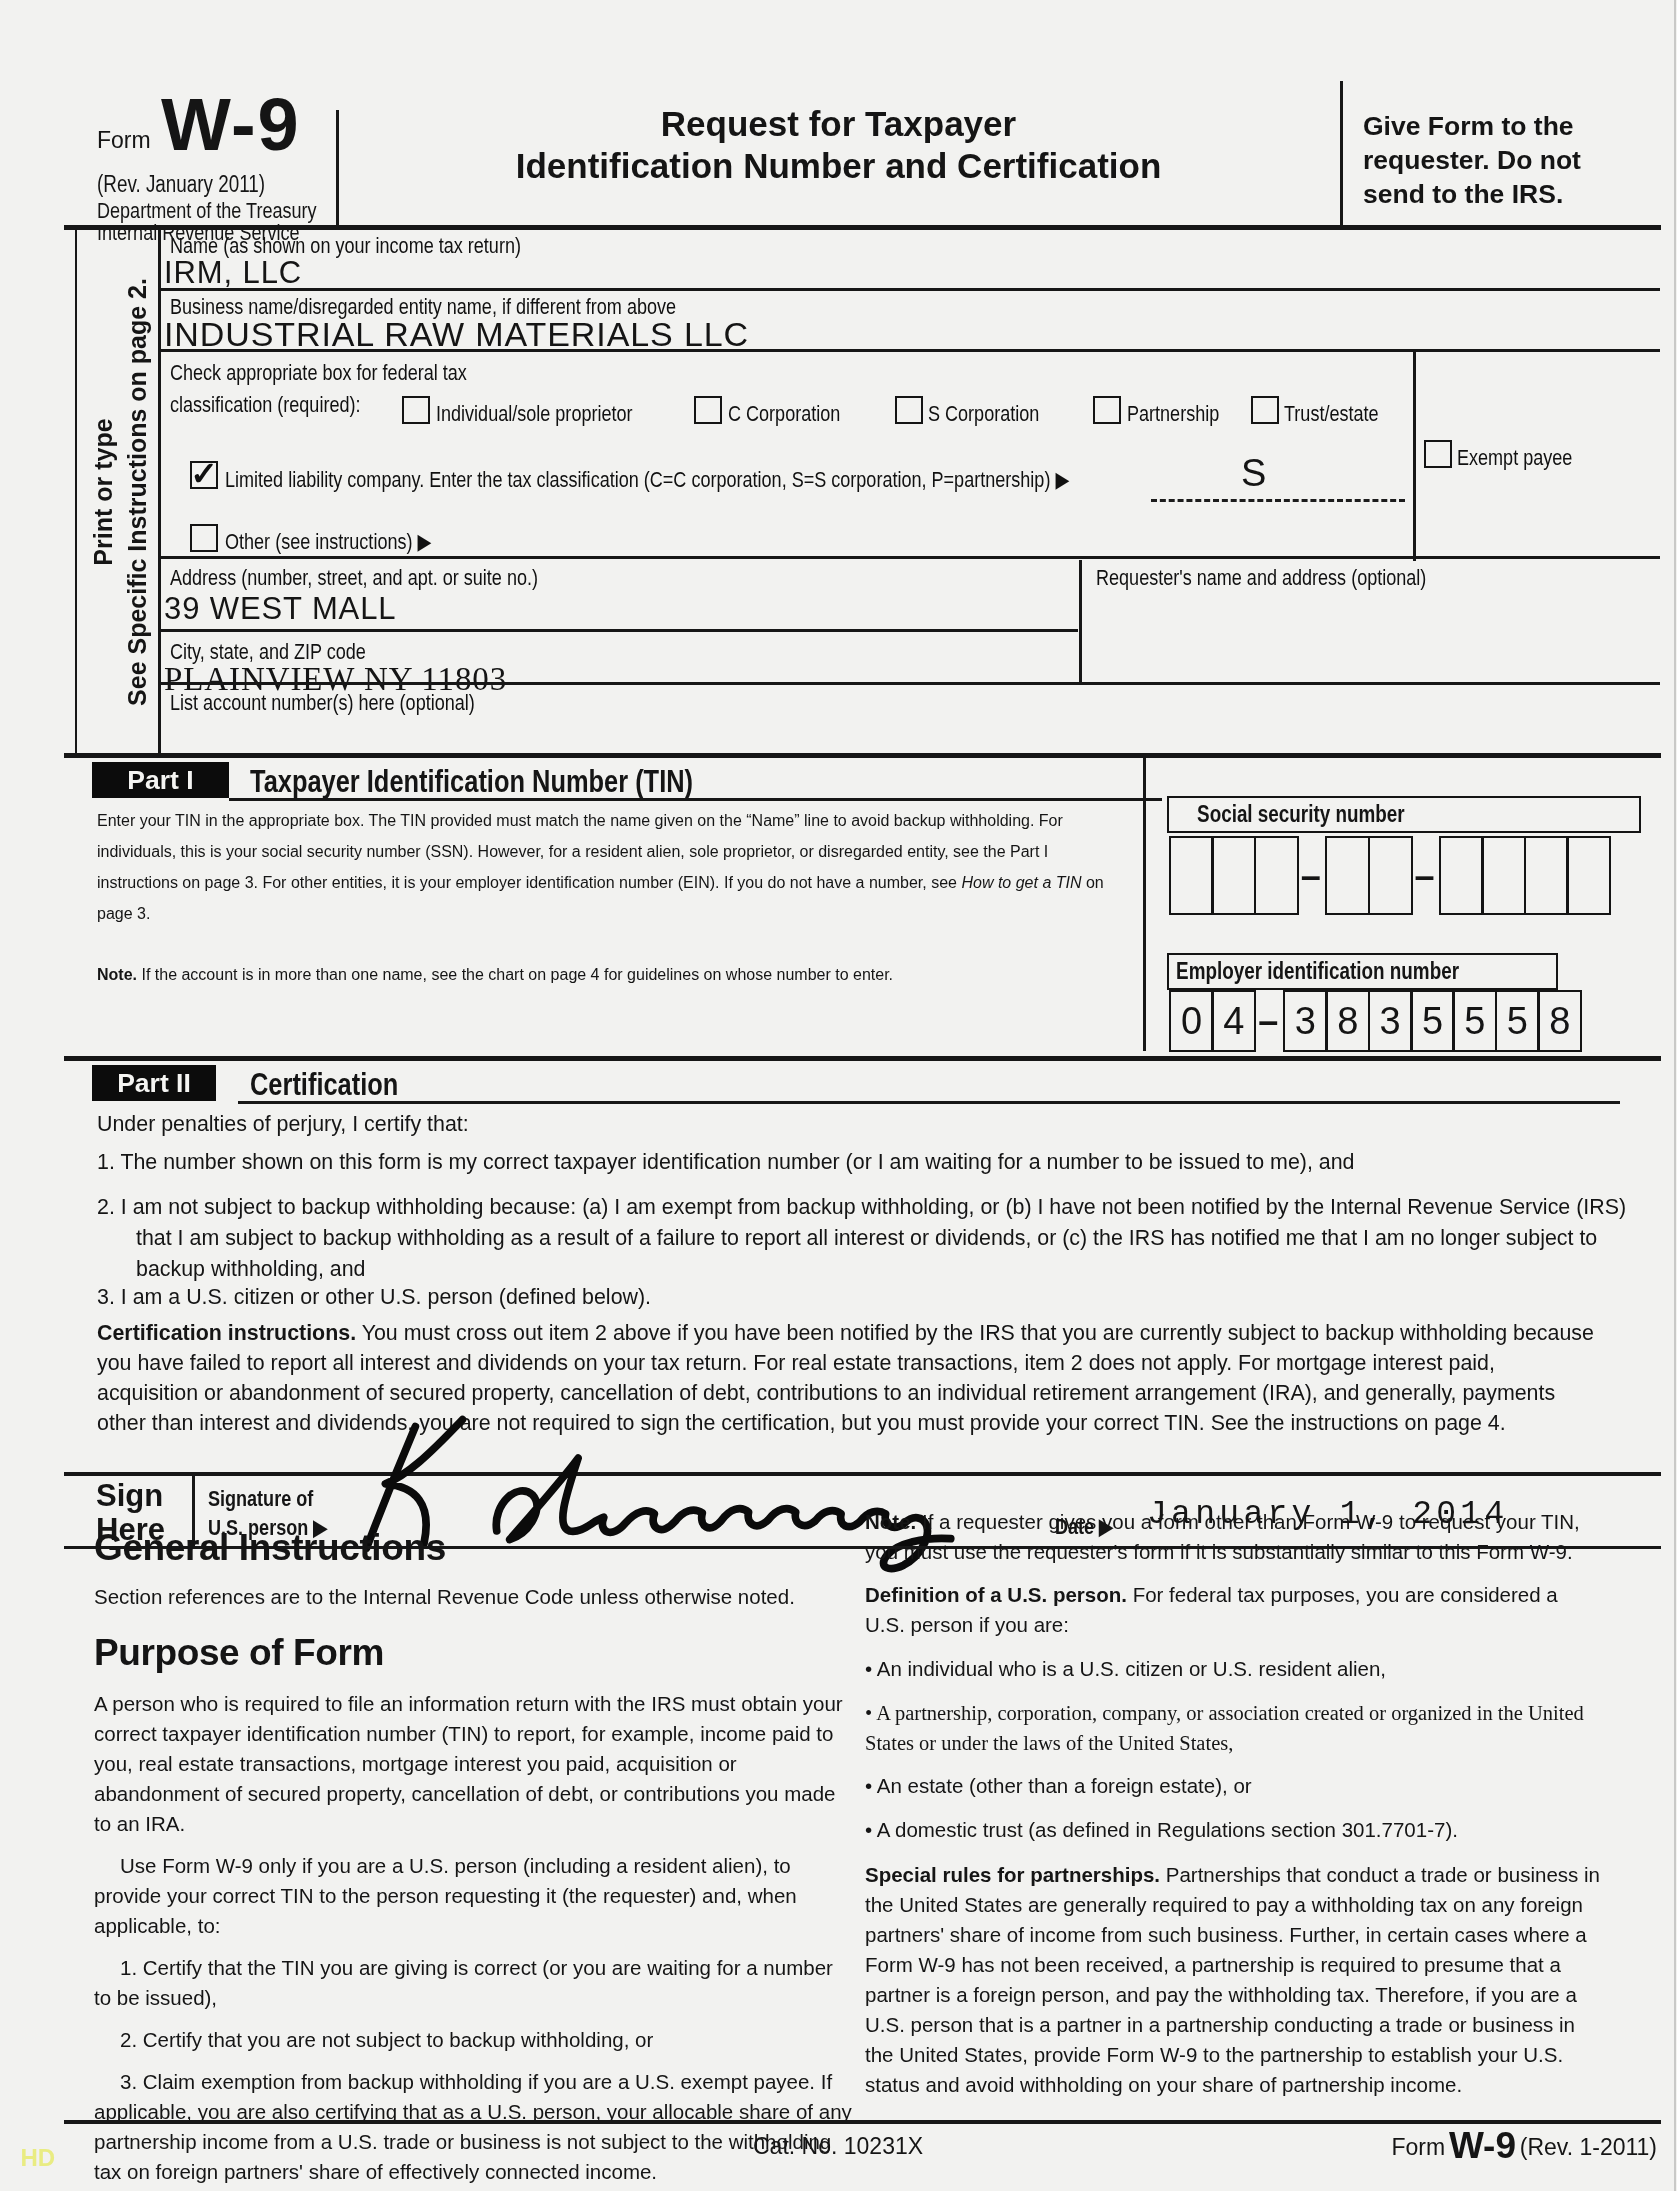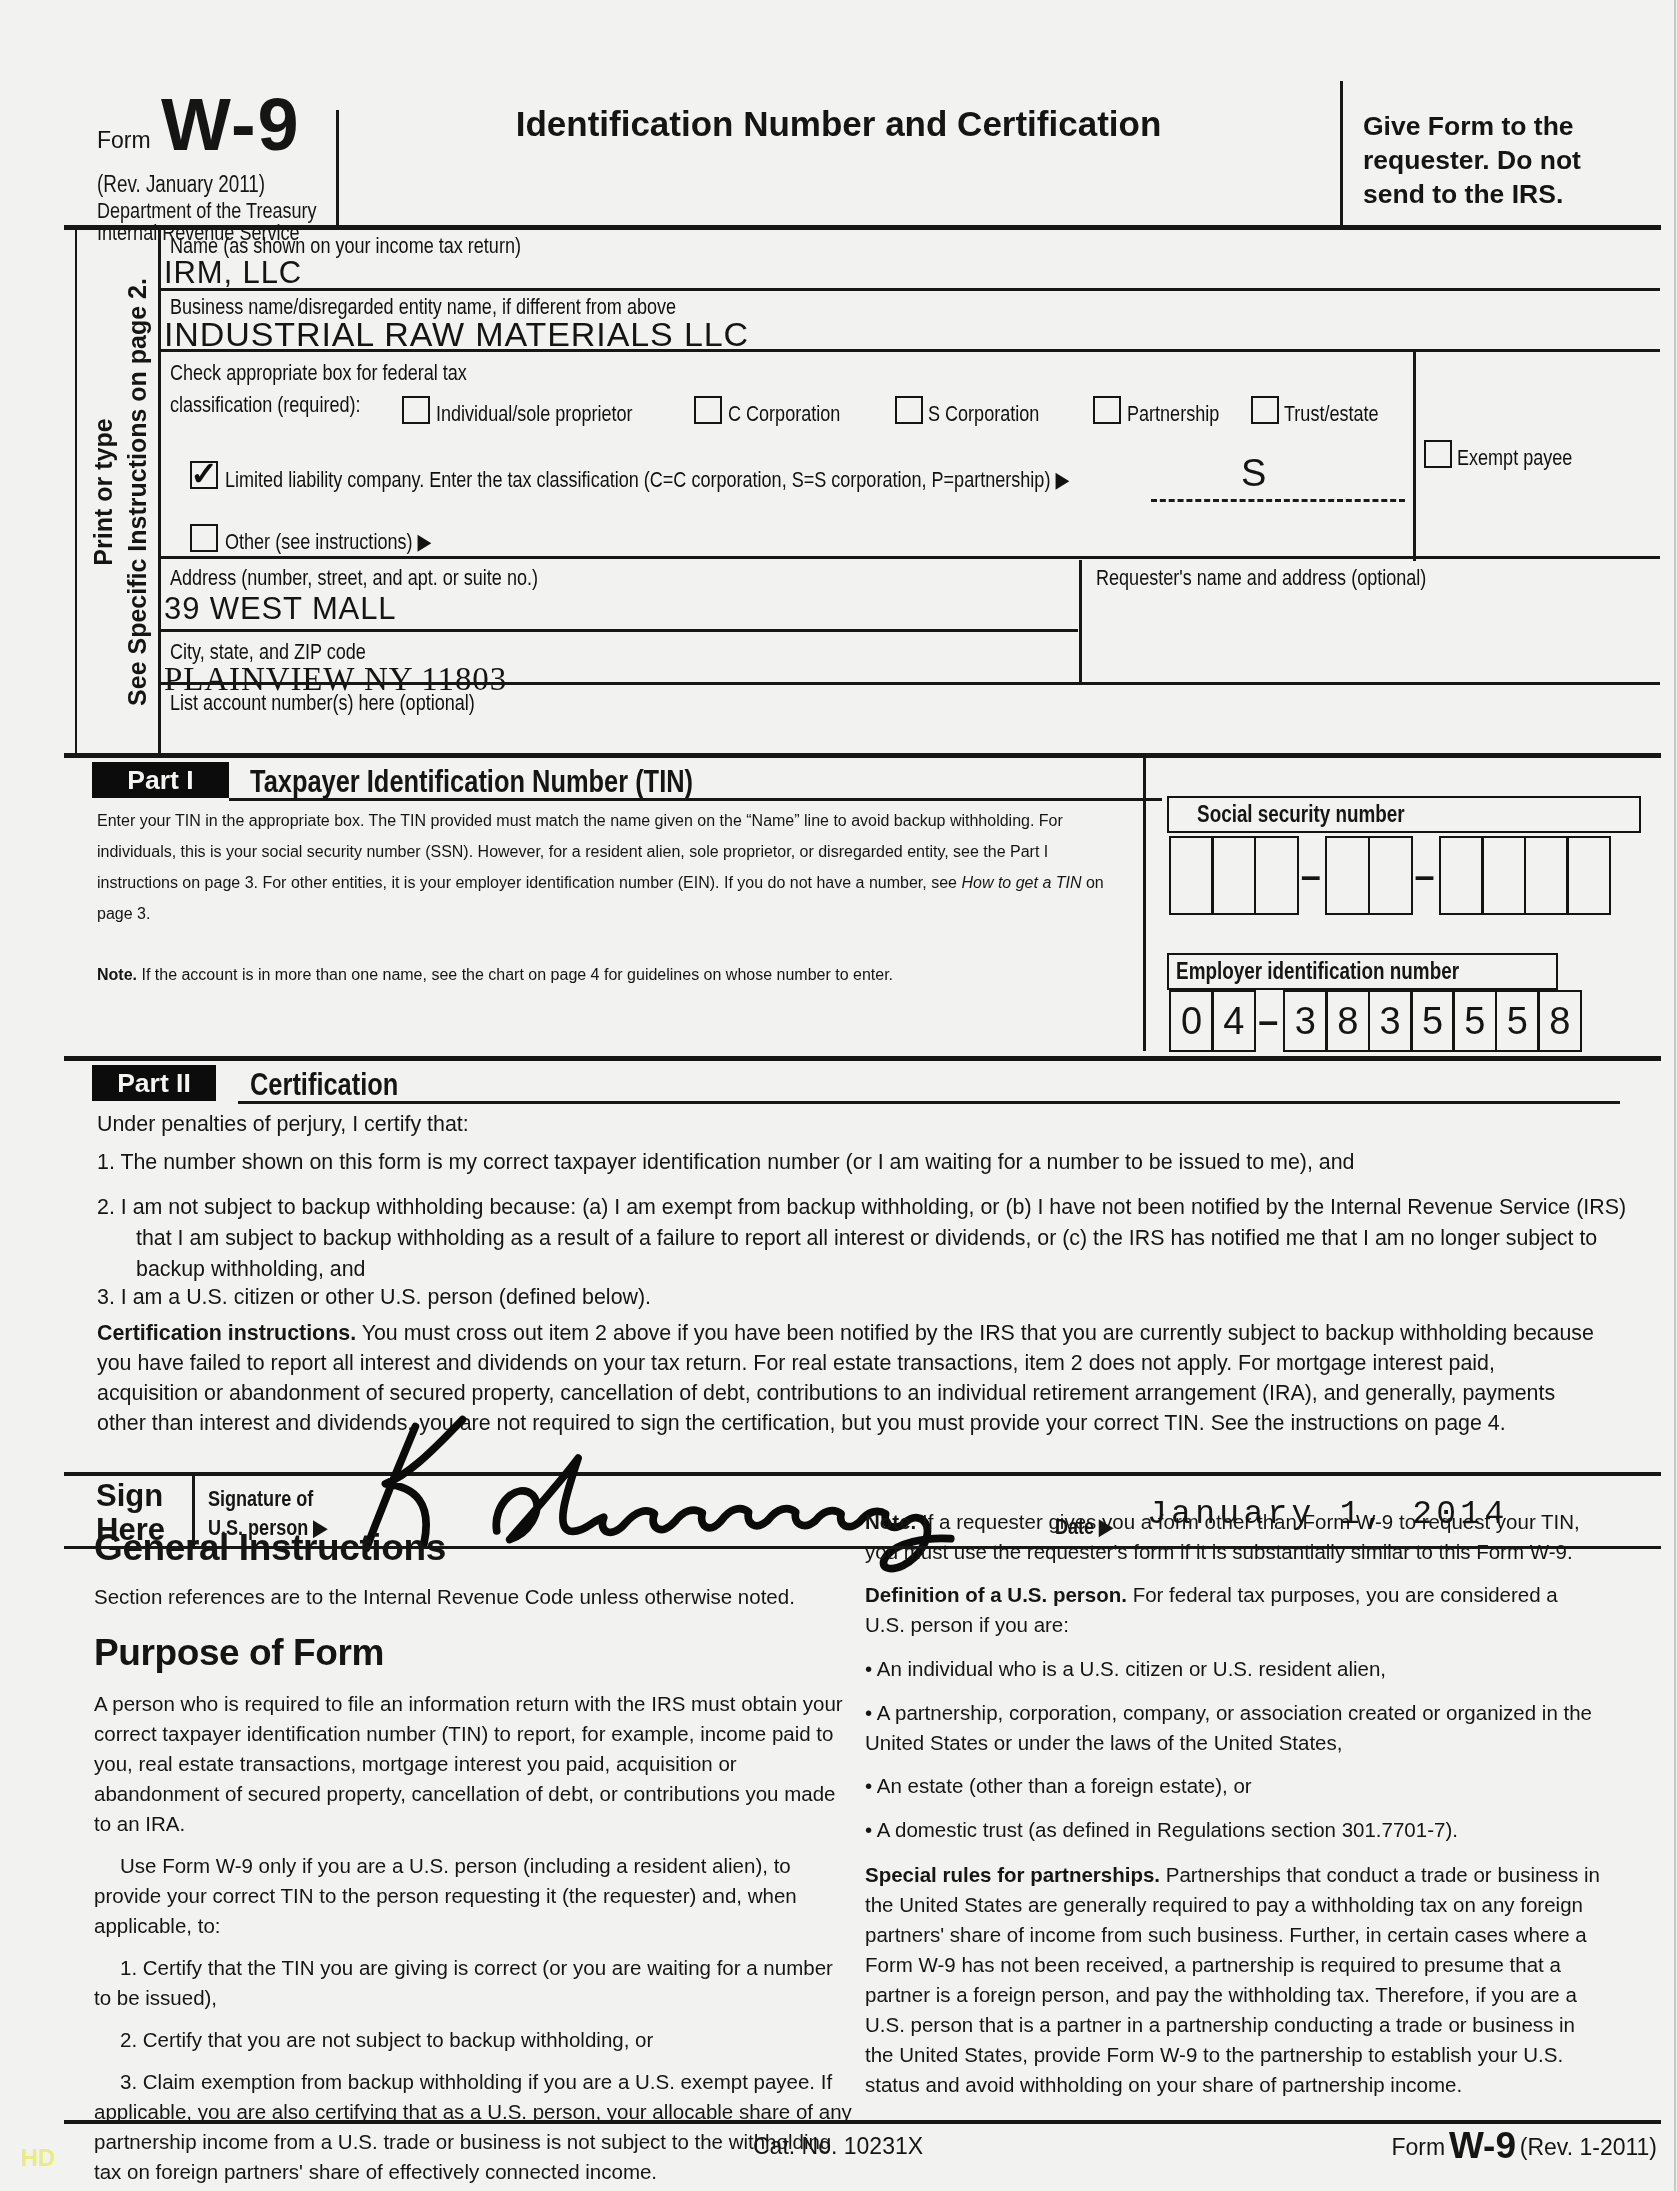--- a/index.html
+++ b/index.html
@@ -40,20 +40,21 @@
 <div class="page noselect">
 
   <div class="abs" style="left:97px;top:127px;font-size:23px;">Form</div>
   <div class="abs" style="left:161px;top:82px;font-size:74px;font-weight:bold;letter-spacing:1.7px;">W-9</div>
   <div class="abs cond" style="left:97px;top:171px;font-size:23px;">(Rev. January 2011)</div>
   <div class="abs cond" style="left:97px;top:198px;font-size:22px;">Department of the Treasury</div>
   <div class="abs cond" style="left:97px;top:220px;font-size:22px;">Internal Revenue Service</div>
 
   <div class="vl" style="left:336px;top:110px;width:3.4px;height:117px;"></div>
   <div class="abs" style="left:342px;top:103px;width:993px;text-align:center;font-weight:bold;font-size:35px;line-height:42px;">
+    <div>Request for Taxpayer</div>
     <div>Identification Number and Certification</div>
   </div>
   <div class="vl" style="left:1340px;top:81px;width:3.4px;height:146px;"></div>
   <div class="abs" style="left:1363px;top:109px;width:265px;font-weight:bold;font-size:26.5px;line-height:34px;">Give Form to the requester. Do not send to the IRS.</div>
 
   <div class="hl" style="left:64px;top:225px;width:1597px;height:5.1px;"></div>
 
   <div class="vl" style="left:75px;top:228px;width:1.7px;height:529px;"></div>
   <div class="sidebar-rot">
     <div class="inner">
@@ -206,21 +207,21 @@
   </div>
 
   <div class="abs instr" style="left:865px;top:1486px;width:738px;">
     <p style="margin:20.5px 0 0 0;">
       <span class="bold">Note.</span><span> If a requester gives you a form other than Form W-9 to request your TIN, you must use the requester's form if it is substantially similar to this Form W-9.</span>
     </p>
     <p style="margin:13.7px 0 0 0;">
       <span class="bold">Definition of a U.S. person.</span><span> For federal tax purposes, you are considered a U.S. person if you are:</span>
     </p>
     <p style="margin:13.7px 0 0 0;">• An individual who is a U.S. citizen or U.S. resident alien,</p>
-    <p style="margin:13.7px 0 0 0;">• A partnership, corporation, company, or association created or organized in the United States or under the laws of the United States,</p>
+    <p style="margin:13.7px 0 0 0;font-family:Liberation Serif, serif;">• A partnership, corporation, company, or association created or organized in the United States or under the laws of the United States,</p>
     <p style="margin:13.7px 0 0 0;">• An estate (other than a foreign estate), or</p>
     <p style="margin:13.7px 0 0 0;">• A domestic trust (as defined in Regulations section 301.7701-7).</p>
     <p style="margin:15.4px 0 0 0;">
       <span class="bold">Special rules for partnerships.</span><span> Partnerships that conduct a trade or business in the United States are generally required to pay a withholding tax on any foreign partners' share of income from such business. Further, in certain cases where a Form W-9 has not been received, a partnership is required to presume that a partner is a foreign person, and pay the withholding tax. Therefore, if you are a U.S. person that is a partner in a partnership conducting a trade or business in the United States, provide Form W-9 to the partnership to establish your U.S. status and avoid withholding on your share of partnership income.</span>
     </p>
   </div>
 
   <div class="hl" style="left:64px;top:2120px;width:1597px;height:4.3px;"></div>
   <div class="abs" style="left:753px;top:2133px;font-size:23px;">Cat. No. 10231X</div>
   <div class="abs" style="left:1233px;top:2125px;width:424px;text-align:right;">

